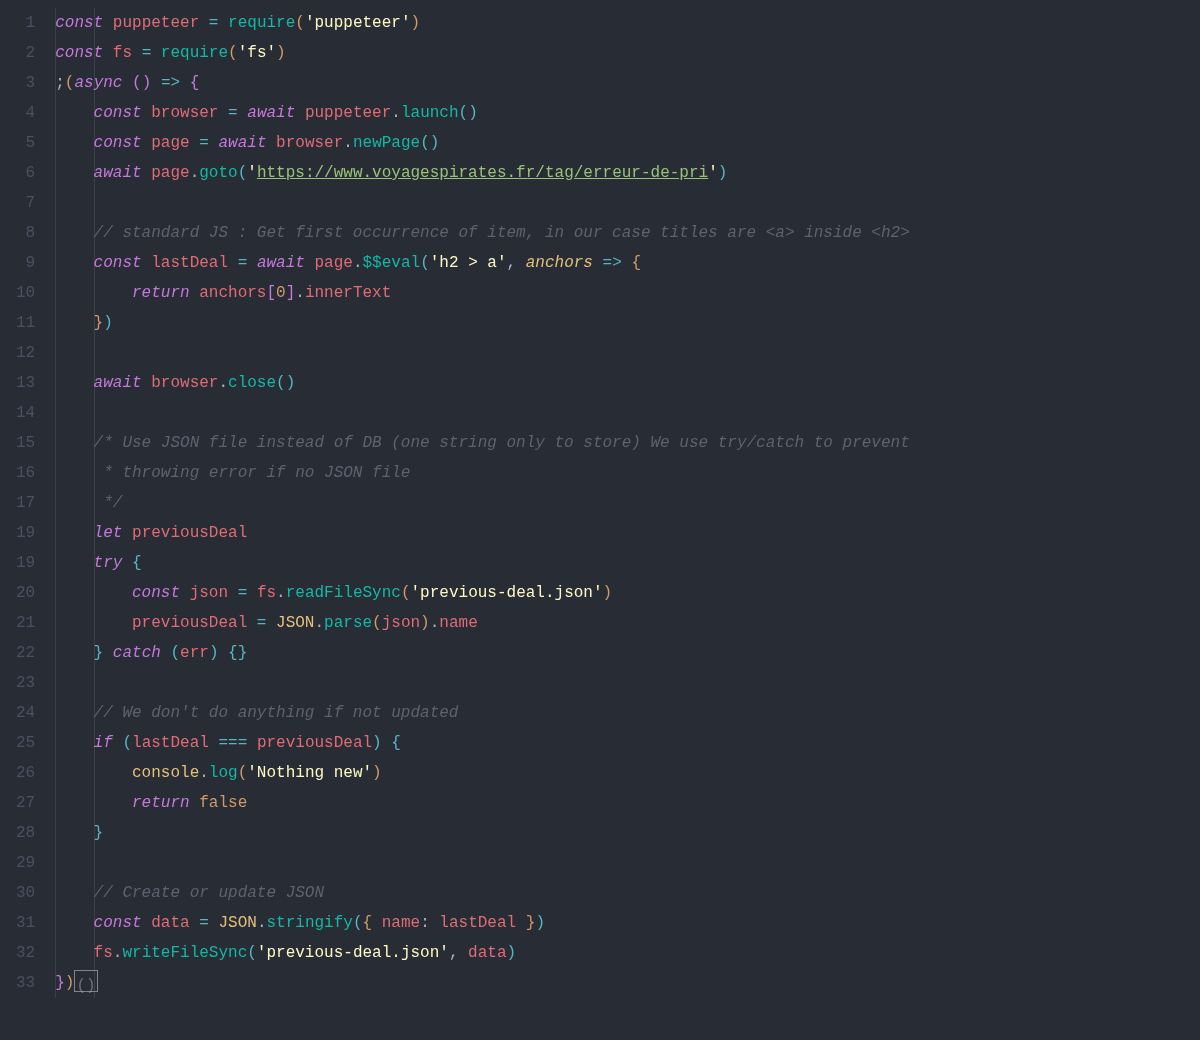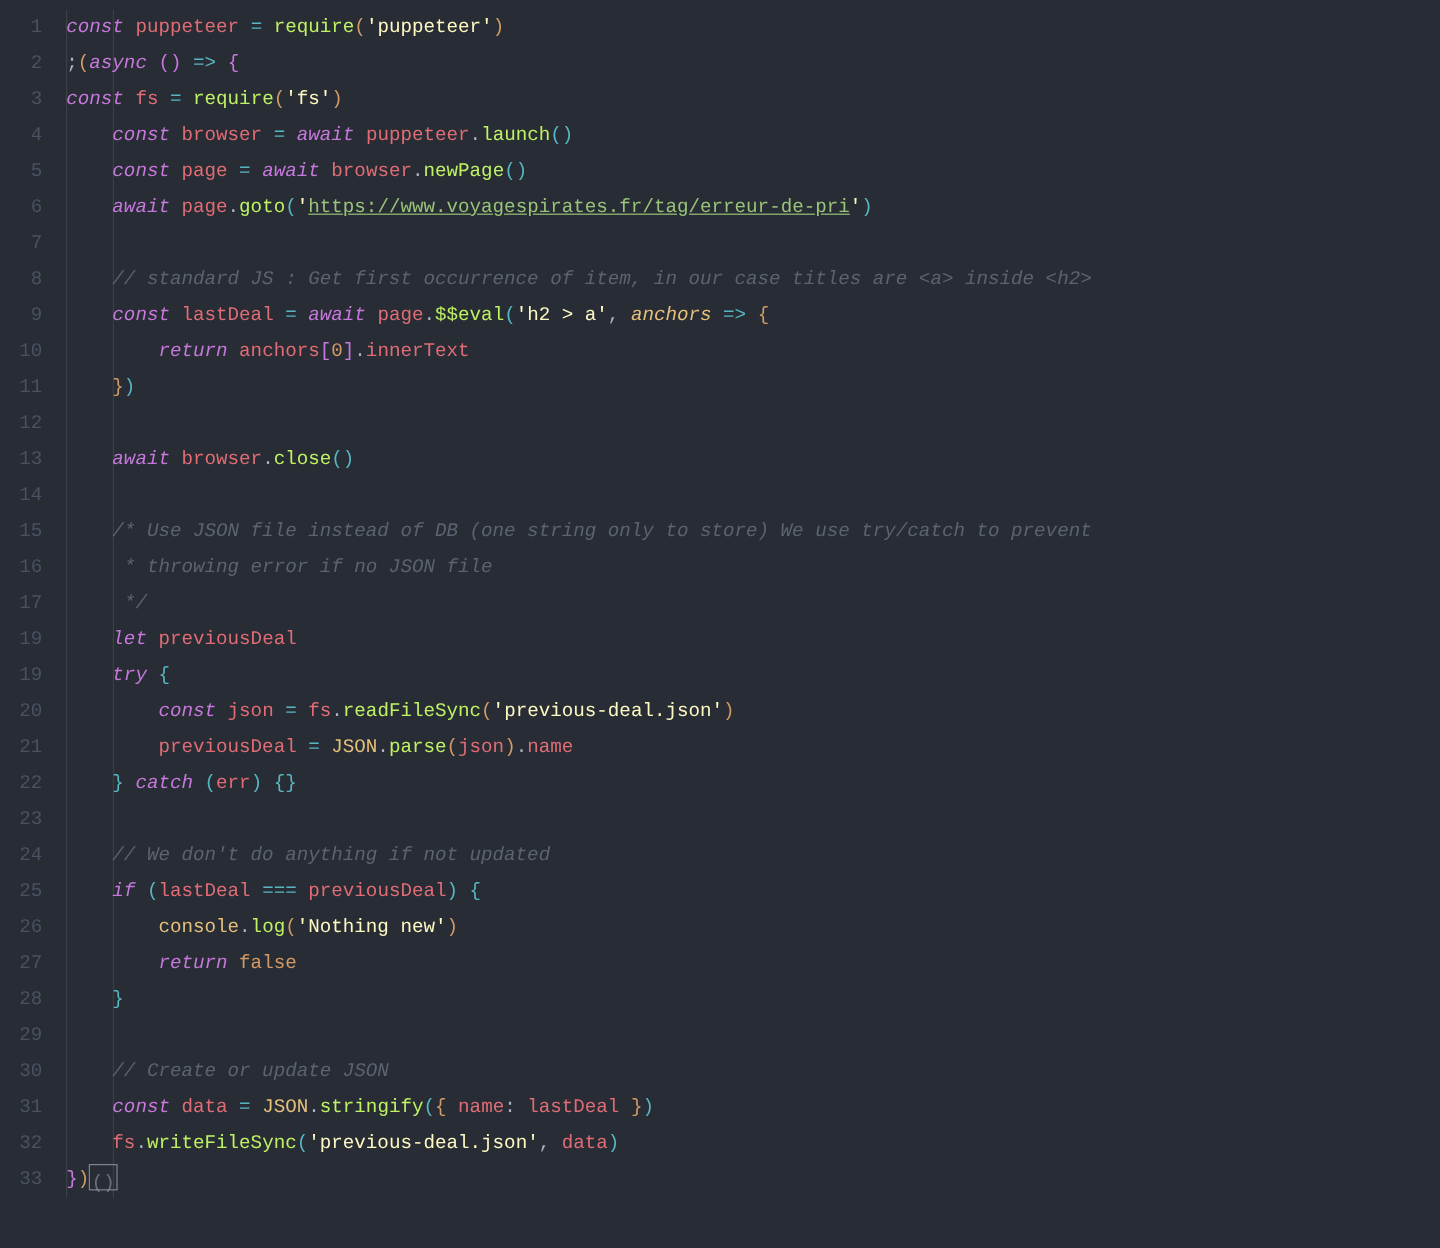--- a/index.html
+++ b/index.html
@@ -48,21 +48,21 @@
     pointer-events: none;
   }
   .indent-guide {
     position: absolute;
     top: 0;
     width: 1px;
     background: #3b4048;
   }
   
   .kw   { color: #c678dd; font-style: italic; }  
-  .fn   { color: #bef264; text-align: right; }  
+  .fn   { color: #14b8a6; text-align: right; }  
   .var  { color: #e06c75; }  
   .str  { color: #fef9c3; }  
   .num  { color: #d19a66; }  
   .op   { color: #56b6c2; }  
   .pun  { color: #abb2bf; }  
   .cmt  { color: #5c6370; font-style: italic; } 
   .prm  { color: #e5c07b; font-style: italic; } 
   .brk1 { color: #d19a66; }  
   .brk2 { color: #c678dd; }  
   .brk3 { color: #56b6c2; }  
@@ -116,22 +116,22 @@
       <span class="ln">31</span>
       <span class="ln">32</span>
       <span class="ln">33</span>
     </div>
   <div class="code">
     <div class="indent-guides">
         <div class="indent-guide" style="left: 0px; height: 990px;"></div>
         <div class="indent-guide" style="left: 38.4px; height: 990px;"></div>
       </div>
   <div class="line"><span class="kw">const</span><span class="pun"> </span><span class="var">puppeteer</span><span class="pun"> </span><span class="op">=</span><span class="pun"> </span><span class="fn">require</span><span class="brk1">(</span><span class="str">'puppeteer'</span><span class="brk1">)</span></div>
+      <div class="line"><span class="kw">const</span><span class="pun"> </span><span class="var">fs</span><span class="pun"> </span><span class="op">=</span><span class="pun"> </span><span class="fn">require</span><span class="brk1">(</span><span class="str">'fs'</span><span class="brk1">)</span></div>
       <div class="line"><span class="pun">;</span><span class="brk1">(</span><span class="kw">async</span><span class="pun"> </span><span class="brk2">(</span><span class="brk2">)</span><span class="pun"> </span><span class="op">=&gt;</span><span class="pun"> </span><span class="brk2">{</span></div>
-      <div class="line"><span class="kw">const</span><span class="pun"> </span><span class="var">fs</span><span class="pun"> </span><span class="op">=</span><span class="pun"> </span><span class="fn">require</span><span class="brk1">(</span><span class="str">'fs'</span><span class="brk1">)</span></div>
       <div class="line"><span class="pun">    </span><span class="kw">const</span><span class="pun"> </span><span class="var">browser</span><span class="pun"> </span><span class="op">=</span><span class="pun"> </span><span class="kw">await</span><span class="pun"> </span><span class="var">puppeteer</span><span class="pun">.</span><span class="fn">launch</span><span class="brk3">(</span><span class="brk3">)</span></div>
       <div class="line"><span class="pun">    </span><span class="kw">const</span><span class="pun"> </span><span class="var">page</span><span class="pun"> </span><span class="op">=</span><span class="pun"> </span><span class="kw">await</span><span class="pun"> </span><span class="var">browser</span><span class="pun">.</span><span class="fn">newPage</span><span class="brk3">(</span><span class="brk3">)</span></div>
       <div class="line"><span class="pun">    </span><span class="kw">await</span><span class="pun"> </span><span class="var">page</span><span class="pun">.</span><span class="fn">goto</span><span class="brk3">(</span><span class="str">'</span><span class="link">https://www.voyagespirates.fr/tag/erreur-de-pri</span><span class="str">'</span><span class="brk3">)</span></div>
       <div class="line"></div>
       <div class="line"><span class="pun">    </span><span class="cmt">// standard JS : Get first occurrence of item, in our case titles are &lt;a&gt; inside &lt;h2&gt;</span></div>
       <div class="line"><span class="pun">    </span><span class="kw">const</span><span class="pun"> </span><span class="var">lastDeal</span><span class="pun"> </span><span class="op">=</span><span class="pun"> </span><span class="kw">await</span><span class="pun"> </span><span class="var">page</span><span class="pun">.</span><span class="fn">$$eval</span><span class="brk3">(</span><span class="str">'h2 &gt; a'</span><span class="pun">, </span><span class="prm">anchors</span><span class="pun"> </span><span class="op">=&gt;</span><span class="pun"> </span><span class="brk1">{</span></div>
       <div class="line"><span class="pun">        </span><span class="kw">return</span><span class="pun"> </span><span class="var">anchors</span><span class="brk2">[</span><span class="num">0</span><span class="brk2">]</span><span class="pun">.</span><span class="prop">innerText</span></div>
       <div class="line"><span class="pun">    </span><span class="brk1">}</span><span class="brk3">)</span></div>
       <div class="line"></div>
       <div class="line"><span class="pun">    </span><span class="kw">await</span><span class="pun"> </span><span class="var">browser</span><span class="pun">.</span><span class="fn">close</span><span class="brk3">(</span><span class="brk3">)</span></div>

